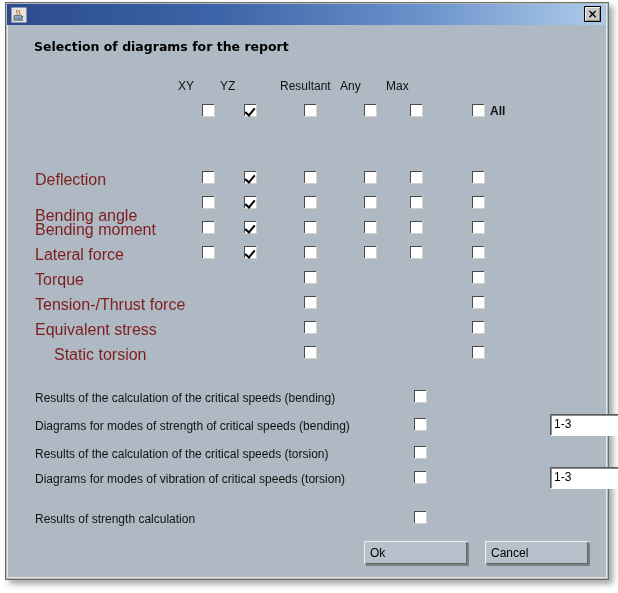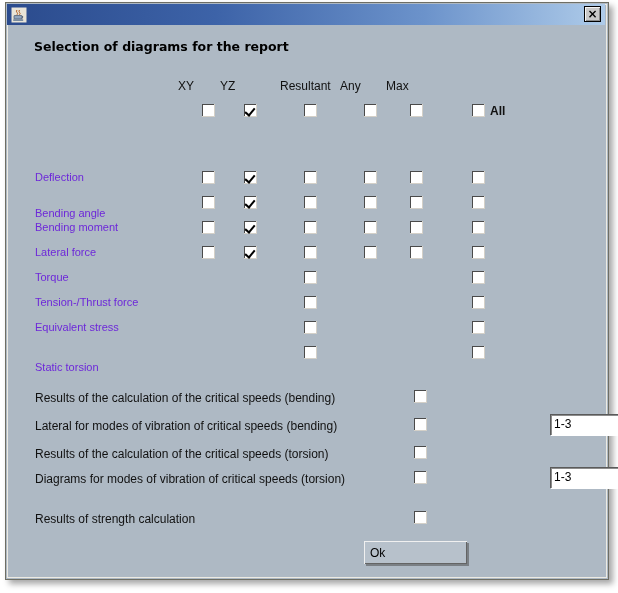--- a/index.html
+++ b/index.html
@@ -107,22 +107,22 @@
   .col-head {
     font-size: 12px;
     color: #111;
     font-family: "Liberation Sans", sans-serif;
     white-space: nowrap;
     top: 54px;
     text-align: left;
   }
 
   .row-label {
-    font-size: 11px;
-    color: #6d28d9;
+    font-size: 16px;
+    color: #7f1d1d;
     left: 27px;
     white-space: nowrap;
     font-family: "Liberation Sans", sans-serif;
   }
 
   .wide-label {
     font-size: 12px;
     color: #111;
     left: 27px;
     white-space: nowrap;
@@ -274,34 +274,35 @@
         <div class="cb" style="left: 464px; top: 221px;"></div>
         <div class="abs row-label" style="top: 246px;">Torque</div>
         <div class="cb" style="left: 296px; top: 246px;"></div>
         <div class="cb" style="left: 464px; top: 246px;"></div>
         <div class="abs row-label" style="top: 271px;">Tension-/Thrust force</div>
         <div class="cb" style="left: 296px; top: 271px;"></div>
         <div class="cb" style="left: 464px; top: 271px;"></div>
         <div class="abs row-label" style="top: 296px;">Equivalent stress</div>
         <div class="cb" style="left: 296px; top: 296px;"></div>
         <div class="cb" style="left: 464px; top: 296px;"></div>
-        <div class="abs row-label" style="top: 336px;">Static torsion</div>
+        <div class="abs row-label" style="top: 321px; margin-left: 19px;">Static torsion</div>
         <div class="cb" style="left: 296px; top: 321px;"></div>
         <div class="cb" style="left: 464px; top: 321px;"></div>
       </div>
     <div id="options-area">
         <div class="abs wide-label" style="top: 366px; text-align: right;">Results of the calculation of the critical speeds (bending)</div>
         <div class="cb" style="left: 406px; top: 365px;"></div>
-        <div class="abs wide-label" style="top: 394px;">Lateral for modes of vibration of critical speeds (bending)</div>
+        <div class="abs wide-label" style="top: 394px;">Diagrams for modes of strength of critical speeds (bending)</div>
         <div class="cb" style="left: 406px; top: 393px;"></div>
         <input type="text" class="tfield" value="1-3" style="left: 506px; top: 389px;">
         <div class="abs wide-label" style="top: 422px;">Results of the calculation of the critical speeds (torsion)</div>
         <div class="cb" style="left: 406px; top: 421px;"></div>
         <div class="abs wide-label" style="top: 447px;">Diagrams for modes of vibration of critical speeds (torsion)</div>
         <div class="cb" style="left: 406px; top: 446px;"></div>
         <input type="text" class="tfield" value="1-3" style="left: 506px; top: 442px;">
         <div class="abs wide-label" style="top: 487px;">Results of strength calculation</div>
         <div class="cb" style="left: 406px; top: 486px;"></div>
       </div>
 
     <button class="btn" id="ok-button" style="left:356px; top:516px; width:103px;">Ok</button>
+    <button class="btn" id="cancel-button" style="left:477px; top:516px; width:103px;">Cancel</button>
   </div>
 </div>
 
 </body></html>

